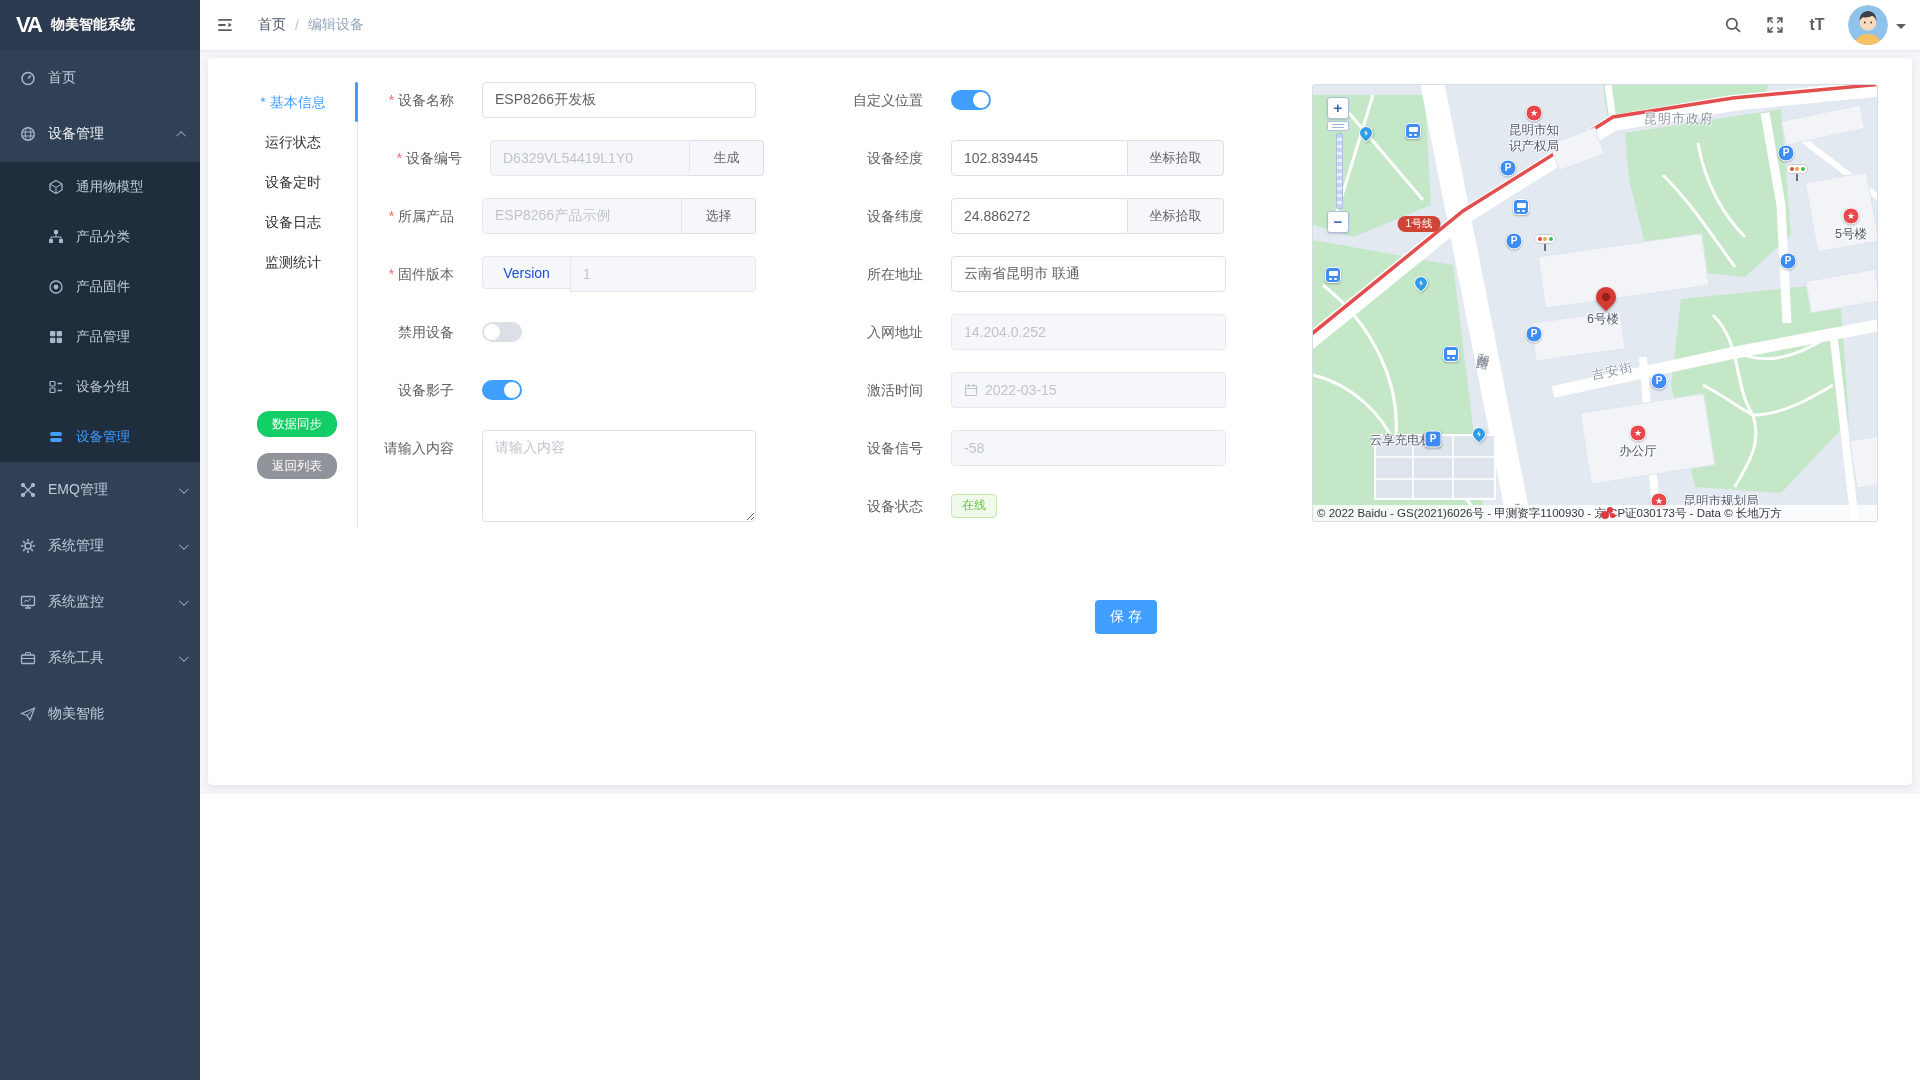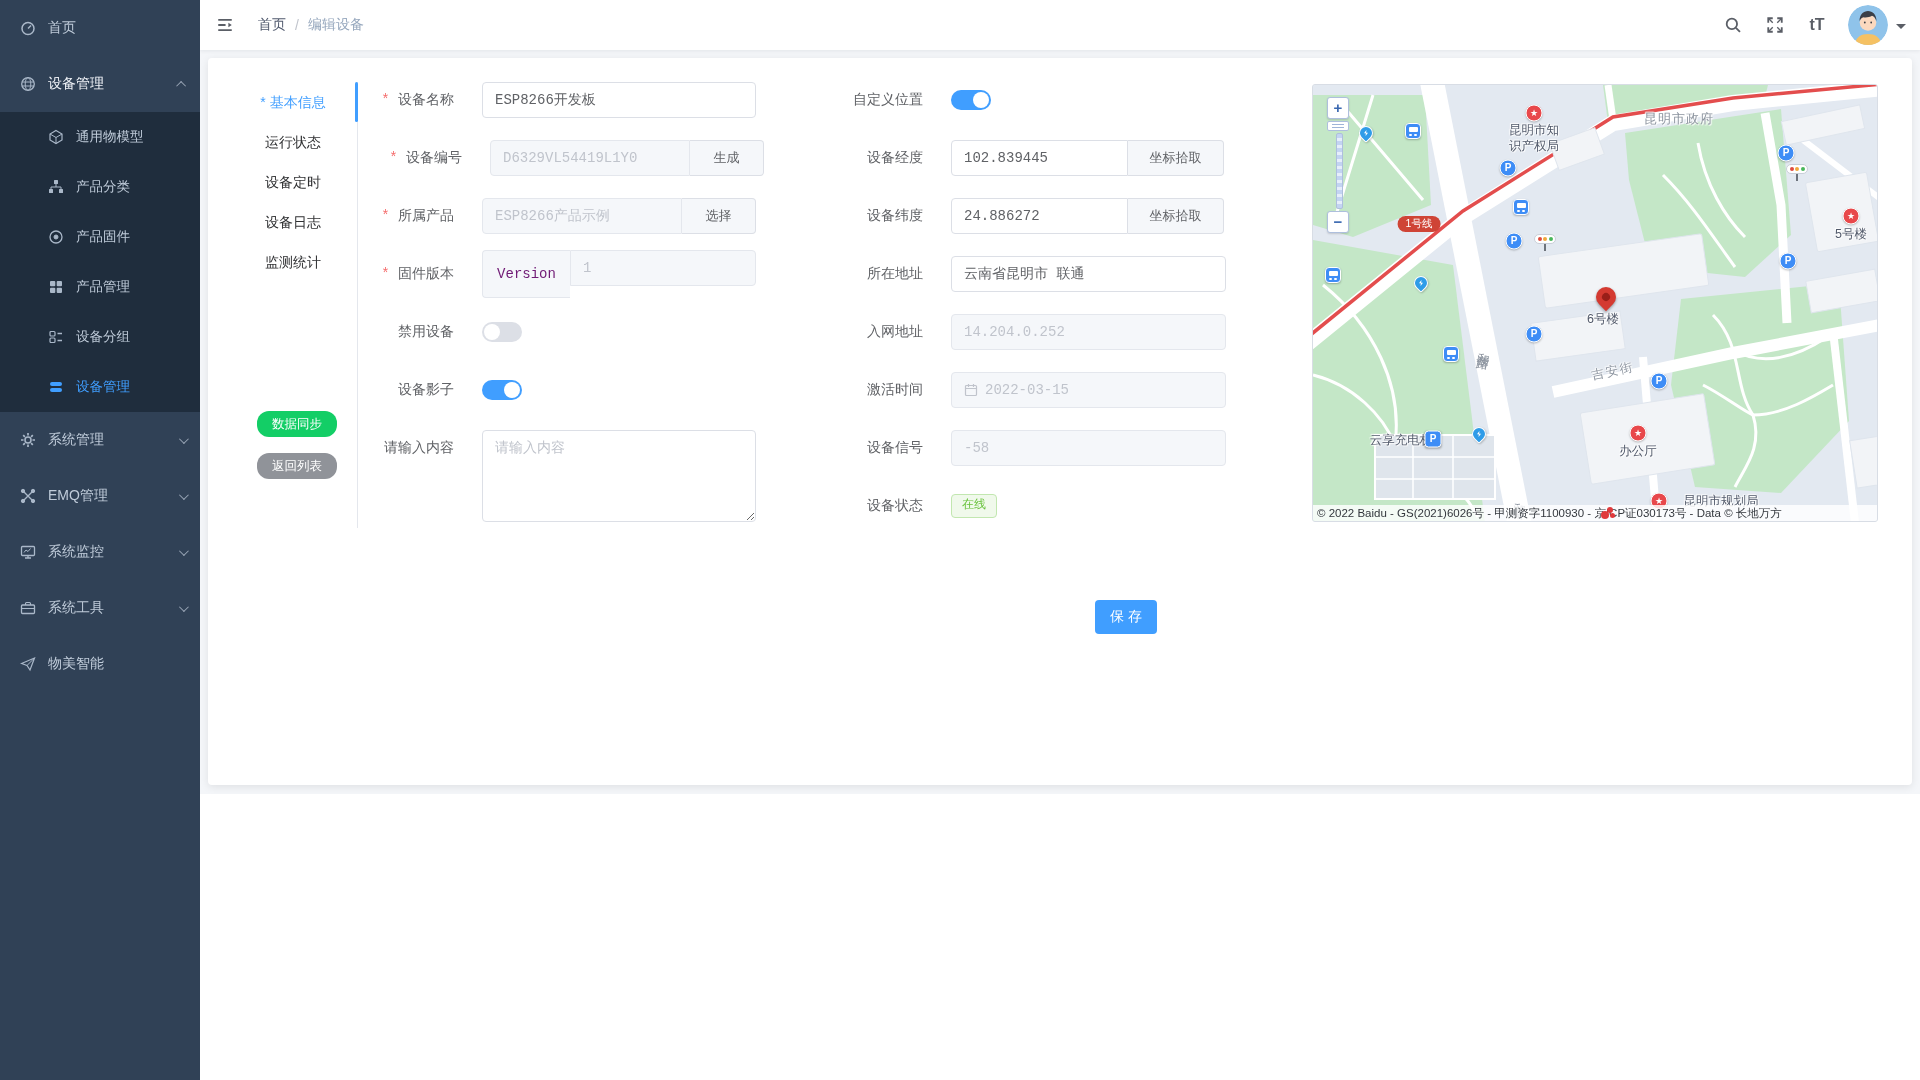--- a/index.html
+++ b/index.html
@@ -48,35 +48,35 @@
     color:#303133; cursor:pointer; white-space:nowrap; }
   .tab-item.active { color:#409eff; }
 
   .btn { display:inline-block; border:none; border-radius:12px; color:#fff; cursor:pointer; text-align:center;
     font-family:inherit; }
   .btn-sync { position:absolute; left:49px; top:353px; width:80px; height:26px; background:#13ce66; font-size:12.5px; }
   .btn-back { position:absolute; left:49px; top:395px; width:80px; height:26px; background:#909399; font-size:12.5px; }
   .btn-save { position:absolute; left:887px; top:542px; width:62px; height:34px; background:#409eff; font-size:14px; border-radius:4px; }
 
   
-  .frow { position:absolute; display:flex; align-items:center; height:36px;font-family:Liberation Mono, monospace; }
+  .frow { position:absolute; display:flex; align-items:center; height:36px; }
   .frow.taller { align-items:flex-start; height:auto; }
   .flabel { width:146px; text-align:right; color:#606266; line-height:36px; flex:none; }
   .flabel.req::before { content:"* "; color:#f56c6c; }
   .fctrl { margin-left:28px; display:flex; }
   .inp { height:36px; width:274px; border:1px solid #dcdfe6; border-radius:4px; padding:0 12px;
     font-size:14px; color:#606266; font-family:inherit; background:#fff; outline:none; }
   .inp.disabled { background:#f5f7fa; border-color:#e4e7ed; color:#c0c4cc; }
   .group .inp { width:200px; border-top-right-radius:0; border-bottom-right-radius:0; }
   .group .append { width:74px; height:36px; background:#f5f7fa; border:1px solid #dcdfe6; border-left:none;
     border-radius:0 4px 4px 0; color:#606266; font-size:13px; display:flex; align-items:center; justify-content:center; cursor:pointer; }
   .group.wide .inp { width:177px; }
   .group.wide .append { width:96px; }
-  .fw-prefix { width:88px; height:48px; background:#f5f7fa; border:1px solid #e4e7ed; border-right:none;
-    border-radius:4px 0 0 4px; color:#701a75; display:flex; align-items:center; justify-content:center; }
+  .fw-prefix { width:88px; height:33px; background:#f5f7fa; border:1px solid #e4e7ed; border-right:none;
+    border-radius:4px 0 0 4px; color:#1d4ed8; display:flex; align-items:center; justify-content:center; }
   .fw-val { width:186px; height:36px; background:#f5f7fa; border:1px solid #e4e7ed;
     border-radius:0 4px 4px 0; color:#c0c4cc; display:flex; align-items:center; padding-left:12px; }
   .toggle { width:40px; height:20px; border-radius:10px; position:relative; cursor:pointer; }
   .toggle.on { background:#409eff; }
   .toggle.off { background:#dcdfe6; }
   .toggle .knob { position:absolute; top:2px; width:16px; height:16px; border-radius:50%; background:#fff; }
   .toggle.on .knob { right:2px; }
   .toggle.off .knob { left:2px; }
   .tarea { width:274px; height:92px; border:1px solid #dcdfe6; border-radius:4px; padding:8px 12px;
     font-size:14px; font-family:inherit; color:#606266; resize:both; outline:none; }
@@ -130,20 +130,24 @@
     z-index:30; font-size:11.5px; color:#33373d; line-height:16px; padding-left:4px; white-space:nowrap; }
   .baidu-paw { position:absolute; left:288px; bottom:2px; width:14px; height:12px; z-index:31; }
   .baidu-paw i { position:absolute; border-radius:50%; background:#e0393b; }
 
   .vtext { writing-mode:vertical-lr; letter-spacing:2px; }
 </style>
 </head>
 <body>
 
 <div class="sidebar">
+  <div class="logo">
+    <span class="logo-mark">VA</span>
+    <span class="logo-title">物美智能系统</span>
+  </div>
 
   <div class="menu-item">
     <svg class="mi-icon" viewBox="0 0 16 16" fill="none" stroke="currentColor">
       <circle cx="8" cy="8.5" r="6" stroke-width="1.5"></circle>
         <path d="M8 8.5 L11 5.5" stroke-width="1.5"></path>
       </svg>
     <span>首页</span>
   </div>
 
   <div class="menu-item open">
@@ -199,37 +203,37 @@
     </div>
     <div class="menu-item active">
       <svg class="mi-icon" viewBox="0 0 16 16" fill="currentColor">
         <rect x="2" y="3" width="12" height="4" rx="2"></rect>
           <rect x="2" y="9" width="12" height="4" rx="2"></rect>
         </svg>
       <span>设备管理</span>
     </div>
   </div>
 
-  <div class="menu-item">
-    <svg class="mi-icon" viewBox="0 0 16 16" fill="none" stroke="currentColor">
-      <circle cx="8" cy="8" r="3" stroke-width="1.5"></circle>
-      <path d="M8 1v2.5M8 12.5V15M1 8h2.5M12.5 8H15M3.2 3.2l1.7 1.7M11.1 11.1l1.7 1.7M12.8 3.2l-1.7 1.7M4.9 11.1l-1.7 1.7" stroke-width="1.7"></path>
-      </svg>
-    <span>系统管理</span>
-    <i class="chev down"></i>
-  </div>
   <div class="menu-item">
     <svg class="mi-icon" viewBox="0 0 16 16" fill="currentColor" stroke="currentColor">
       <path d="M3.5 3.5l9 9M12.5 3.5l-9 9" stroke-width="1.4"></path>
       <circle cx="3" cy="3" r="1.7"></circle>
         <circle cx="13" cy="3" r="1.7"></circle>
         <circle cx="3" cy="13" r="1.7"></circle>
         <circle cx="13" cy="13" r="1.7"></circle>
       </svg>
     <span>EMQ管理</span>
+    <i class="chev down"></i>
+  </div>
+  <div class="menu-item">
+    <svg class="mi-icon" viewBox="0 0 16 16" fill="none" stroke="currentColor">
+      <circle cx="8" cy="8" r="3" stroke-width="1.5"></circle>
+      <path d="M8 1v2.5M8 12.5V15M1 8h2.5M12.5 8H15M3.2 3.2l1.7 1.7M11.1 11.1l1.7 1.7M12.8 3.2l-1.7 1.7M4.9 11.1l-1.7 1.7" stroke-width="1.7"></path>
+      </svg>
+    <span>系统管理</span>
     <i class="chev down"></i>
   </div>
   <div class="menu-item">
     <svg class="mi-icon" viewBox="0 0 16 16" fill="none" stroke="currentColor">
       <rect x="1.5" y="2.5" width="13" height="9" rx="1" stroke-width="1.3"></rect>
       <path d="M4 8.5l2-2.5 2 1.5 2.5-3" stroke-width="1"></path>
         <path d="M8 11.5V14M5 14h6" stroke-width="1.3"></path>
       </svg>
     <span>系统监控</span>
     <i class="chev down"></i>

